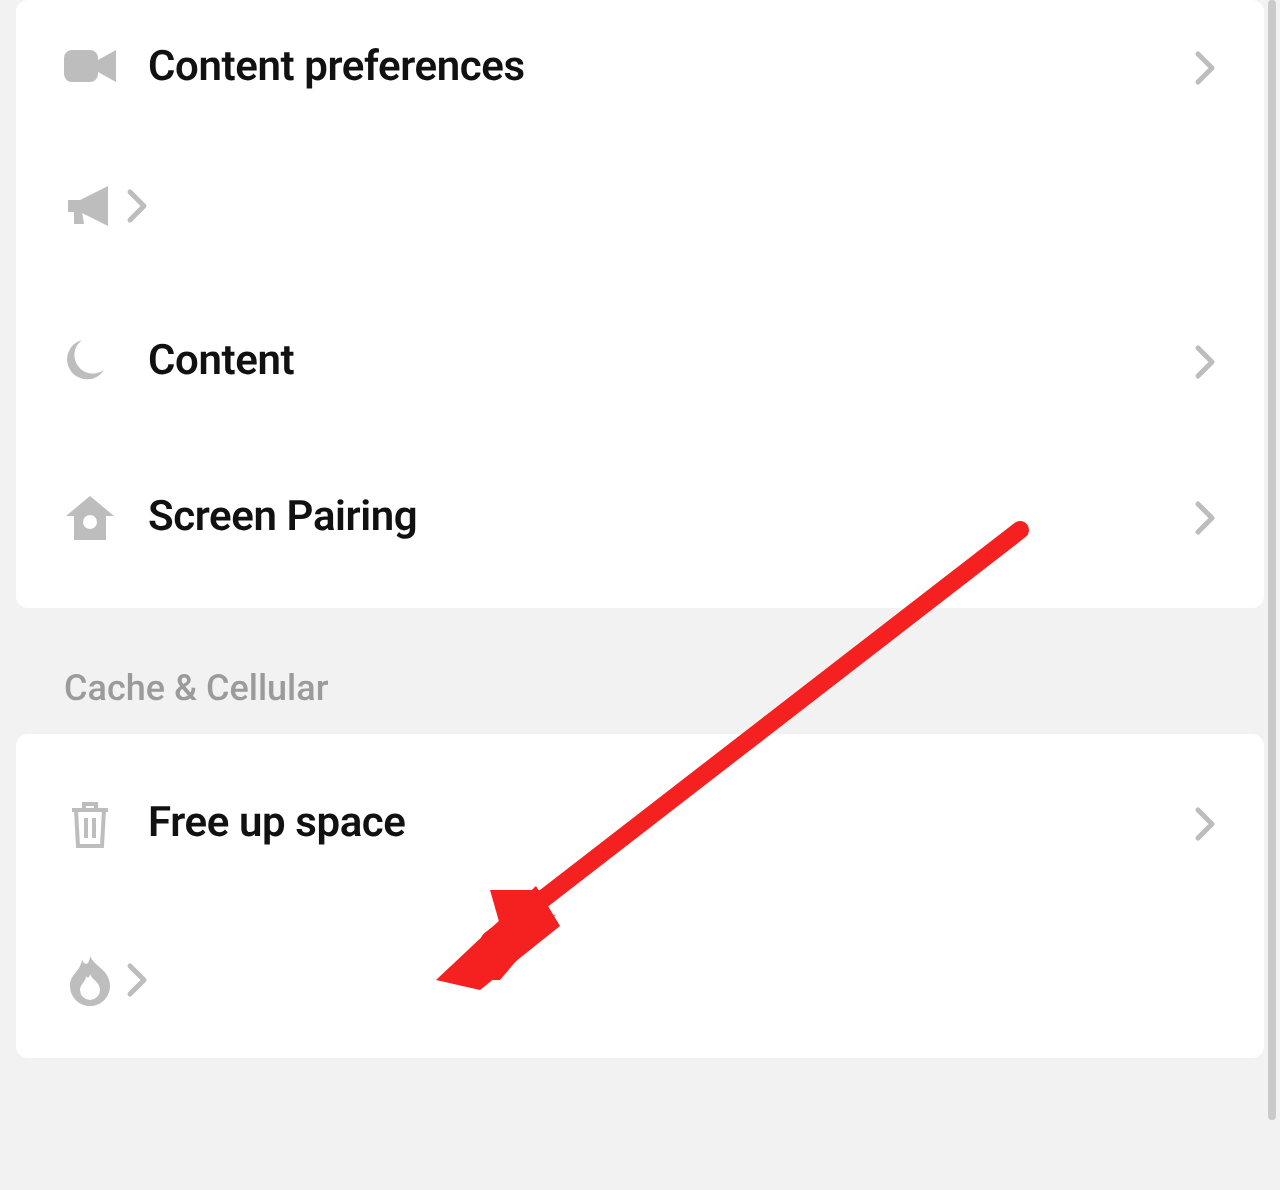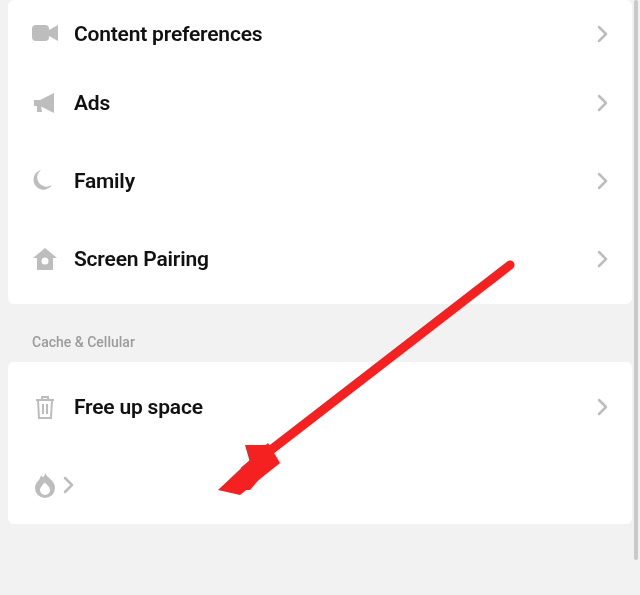--- a/index.html
+++ b/index.html
@@ -68,21 +68,21 @@
     }
     .chevron-slot {
       width: 18px;
       height: 18px;
       display: flex;
       align-items: center;
       justify-content: center;
     }
     .section-header {
       padding: 30px 24px 12px 24px;
-      font-size: 14px;
+      font-size: 18px;
       color: #9b9b9b;
       font-weight: 500;
     }
     .icon-g { fill: #bdbdbd; }
     .icon-stroke { stroke: #bdbdbd; fill: none; }
     .arrow-overlay {
       position: absolute;
       pointer-events: none;
       top: 245px;
       left: 200px;
@@ -113,35 +113,34 @@
       </span>
     </div>
 
     <div class="row">
       <span class="icon-slot">
         <svg width="26" height="24" viewBox="0 0 26 24">
             <path class="icon-g" d="M2 9 L2 15 L8 15 L22 22 L22 2 L8 9 Z"></path>
             <path class="icon-g" d="M5 15 L5 21 L10 21 L9 15 Z"></path>
           </svg>
       </span>
-      <span class="row-label">Ads</span>
       <span class="chevron-slot">
         <svg width="12" height="18" viewBox="0 0 12 18">
             <path d="M2 2 L9 9 L2 16" stroke="#bdbdbd" stroke-width="2.5" fill="none" stroke-linecap="round" stroke-linejoin="round"></path>
           </svg>
       </span>
     </div>
 
     <div class="row">
       <span class="icon-slot">
         <svg width="26" height="26" viewBox="0 0 26 26">
             <path class="icon-g" d="M20 17 A10 10 0 1 1 9 2 A8 8 0 0 0 20 17 Z"></path>
           </svg>
       </span>
-      <span class="row-label">Family</span>
+      <span class="row-label">Content</span>
       <span class="chevron-slot">
         <svg width="12" height="18" viewBox="0 0 12 18">
             <path d="M2 2 L9 9 L2 16" stroke="#bdbdbd" stroke-width="2.5" fill="none" stroke-linecap="round" stroke-linejoin="round"></path>
           </svg>
       </span>
     </div>
 
 
     <div class="row">
       <span class="icon-slot">

